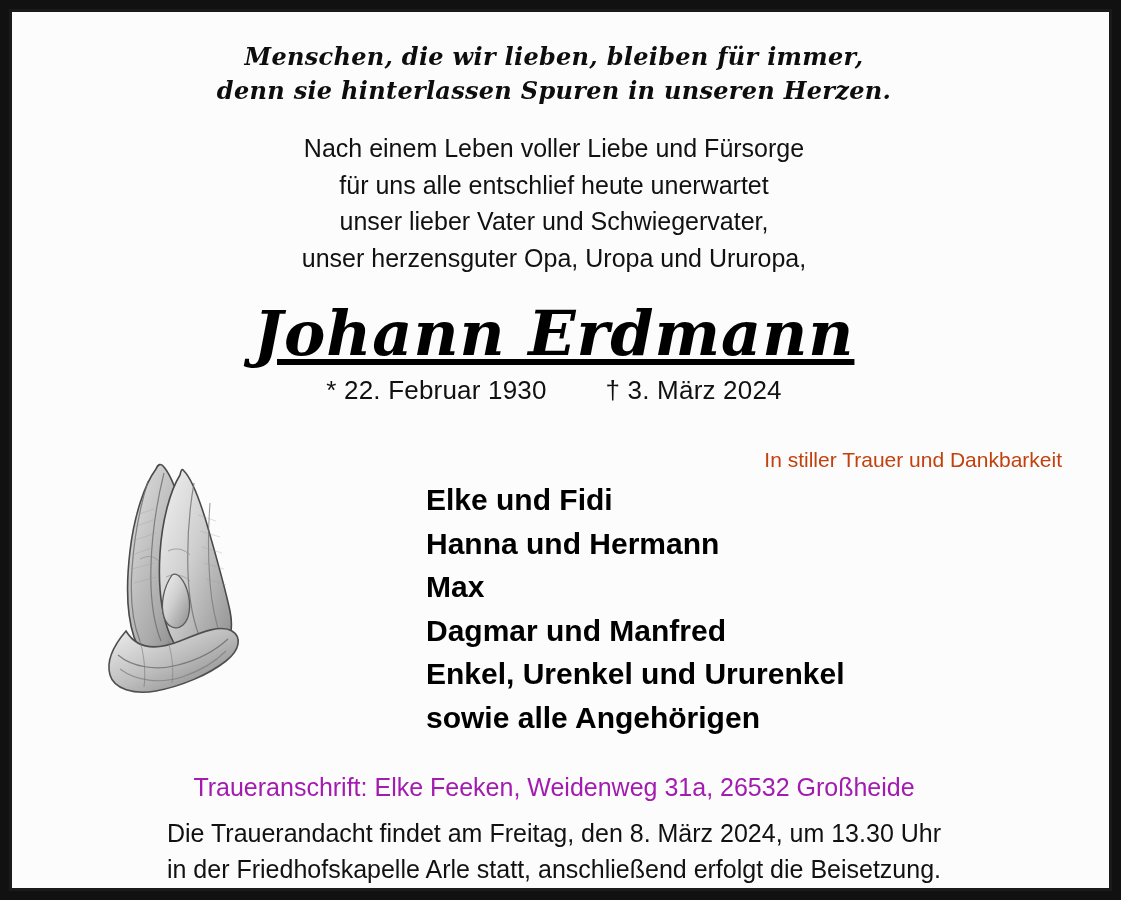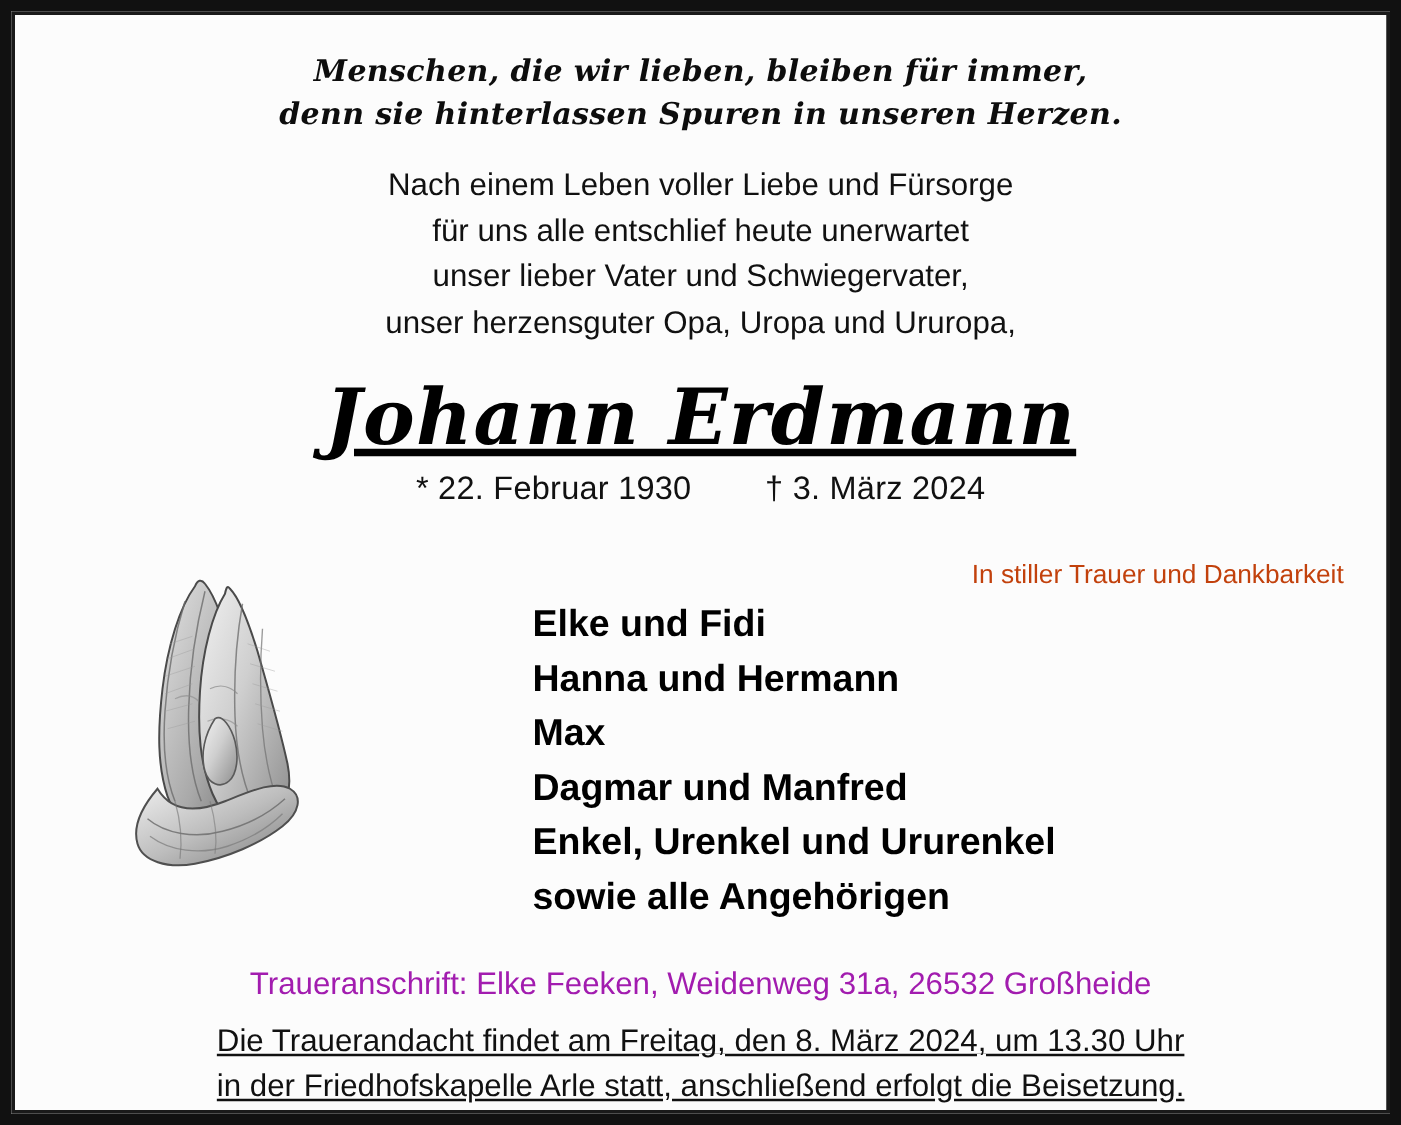--- a/index.html
+++ b/index.html
@@ -36,21 +36,21 @@
     border: 3px solid #1a1a1a;
     background: #fcfcfc;
   }
   .content {
     position: absolute;
     left: 12px;
     top: 12px;
     width: 1097px;
     height: 876px;
     box-sizing: border-box;
-    padding: 22px 34px 10px 34px;
+    padding: 22px 47px 10px 34px;
     text-align: center;
   }
 
   
   .verse {
     font-family: "DejaVu Serif", serif;
     font-style: italic;
     font-weight: bold;
     font-size: 24px;
     line-height: 1.42;
@@ -110,21 +110,20 @@
   .address {
     font-size: 25px;
     color: #a21caf;
     margin: 34px 0 14px 0;
     text-align: center;
   }
   .service {
     font-size: 25px;
     line-height: 1.42;
     color: #111111;
-    text-decoration: underline;
   }
   .service div { white-space: nowrap; }
 
   
   .hands {
     position: absolute;
     left: 60px;
     top: 455px;
     width: 215px;
     height: 245px;

